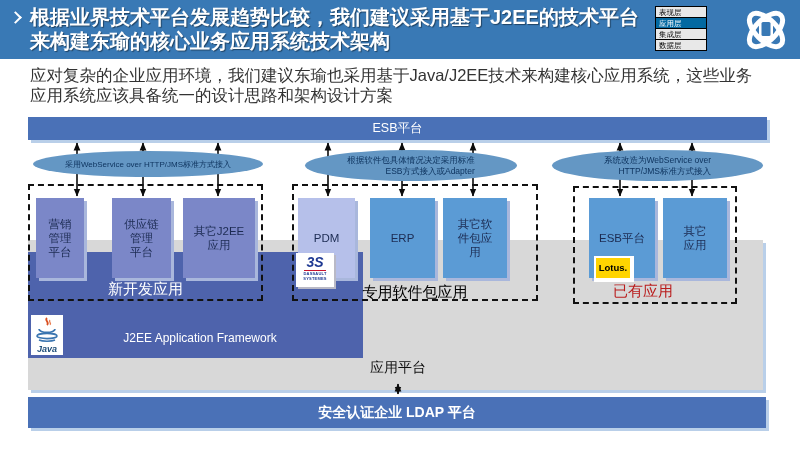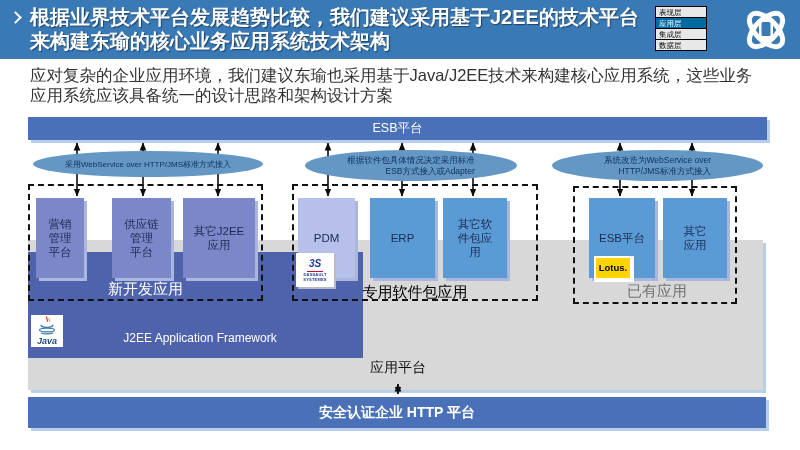--- a/index.html
+++ b/index.html
@@ -52,36 +52,36 @@
   .peri  { background:#B6C0EA; }
 
   
   .group { position:absolute; border:2px dashed #111; }
   .g1 { left:28px;  top:184px; width:235px; height:117px; }
   .g2 { left:292px; top:184px; width:246px; height:117px; }
   .g3 { left:573px; top:186px; width:164px; height:118px; }
   .group-label { position:absolute; font-size:15px; text-align:center; }
   .gl1 { left:28px;  top:280px; width:235px; color:#fff; }
   .gl2 { left:292px; top:283px; width:246px; color:#000; }
-  .gl3 { left:575px; top:282px; width:164px; color:#737373; }
+  .gl3 { left:561px; top:282px; width:164px; color:#b91c1c; }
 
   
   .framework-label { position:absolute; left:70px; top:331px; width:260px; text-align:center;
                      color:#fff; font-size:12px; }
   .platform-label  { position:absolute; left:328px; top:359px; width:140px; text-align:center;
                      color:#111; font-size:14px; }
 
   
-  .java-logo { position:absolute; left:31px; top:315px; width:32px; height:32px; background:#fff;
+  .java-logo { position:absolute; left:31px; top:315px; width:32px; height:40px; background:#fff;
                display:flex; flex-direction:column; align-items:center; justify-content:flex-end;
                overflow:hidden; }
   .java-word { font-size:9px; font-weight:bold; font-style:italic; color:#1F4E79; line-height:10px; padding-bottom:1px; }
   .dassault-logo { position:absolute; left:296px; top:253px; width:38px; height:34px; background:#fff;
                    box-shadow:2px 2px 0 #b9b9c6; text-align:center; overflow:hidden; }
-  .ds-mark { font-size:10px; line-height:15px; font-weight:bold; font-style:italic; color:#1F3A93;
+  .ds-mark { font-size:14px; line-height:15px; font-weight:bold; font-style:italic; color:#1F3A93;
              border-bottom:1.5px solid #C8102E; display:inline-block; padding:0 2px; margin-top:2px; }
   .ds-name { font-size:4px; line-height:5px; color:#1F3A93; font-weight:bold; letter-spacing:.2px; }
   .lotus-backing { position:absolute; left:594px; top:256px; width:40px; height:26px; background:#fff; }
   .lotus-logo { position:absolute; left:596px; top:258px; width:34px; height:20px; background:#FFD400;
                 color:#000; font-weight:bold; font-size:9.5px; line-height:20px; text-align:center; }
 </style>
 </head>
 <body>
 
 <div class="slide">
@@ -181,15 +181,15 @@
       <path d="M17,4 c-2,1.8 2,2.8 0,4.8" fill="none" stroke="#E87B4F" stroke-width="1.3"></path>
       <path d="M6,13 a8,3.5 0 0 0 16,0" fill="none" stroke="#3A75B0" stroke-width="1.8"></path>
       <ellipse cx="14" cy="20" rx="10" ry="2.6" fill="none" stroke="#3A75B0" stroke-width="1.6"></ellipse>
       <path d="M6,24 a9,2.2 0 0 0 16,0" fill="none" stroke="#3A75B0" stroke-width="1.4"></path>
     </svg>
     <div class="java-word">Java</div>
   </div>
 
   <div class="framework-label">J2EE Application Framework</div>
   <div class="platform-label">应用平台</div>
-  <div class="ldap-bar">安全认证企业 HTTP 平台</div>
+  <div class="ldap-bar">安全认证企业 LDAP 平台</div>
 
 </div>
 
 </body></html>

